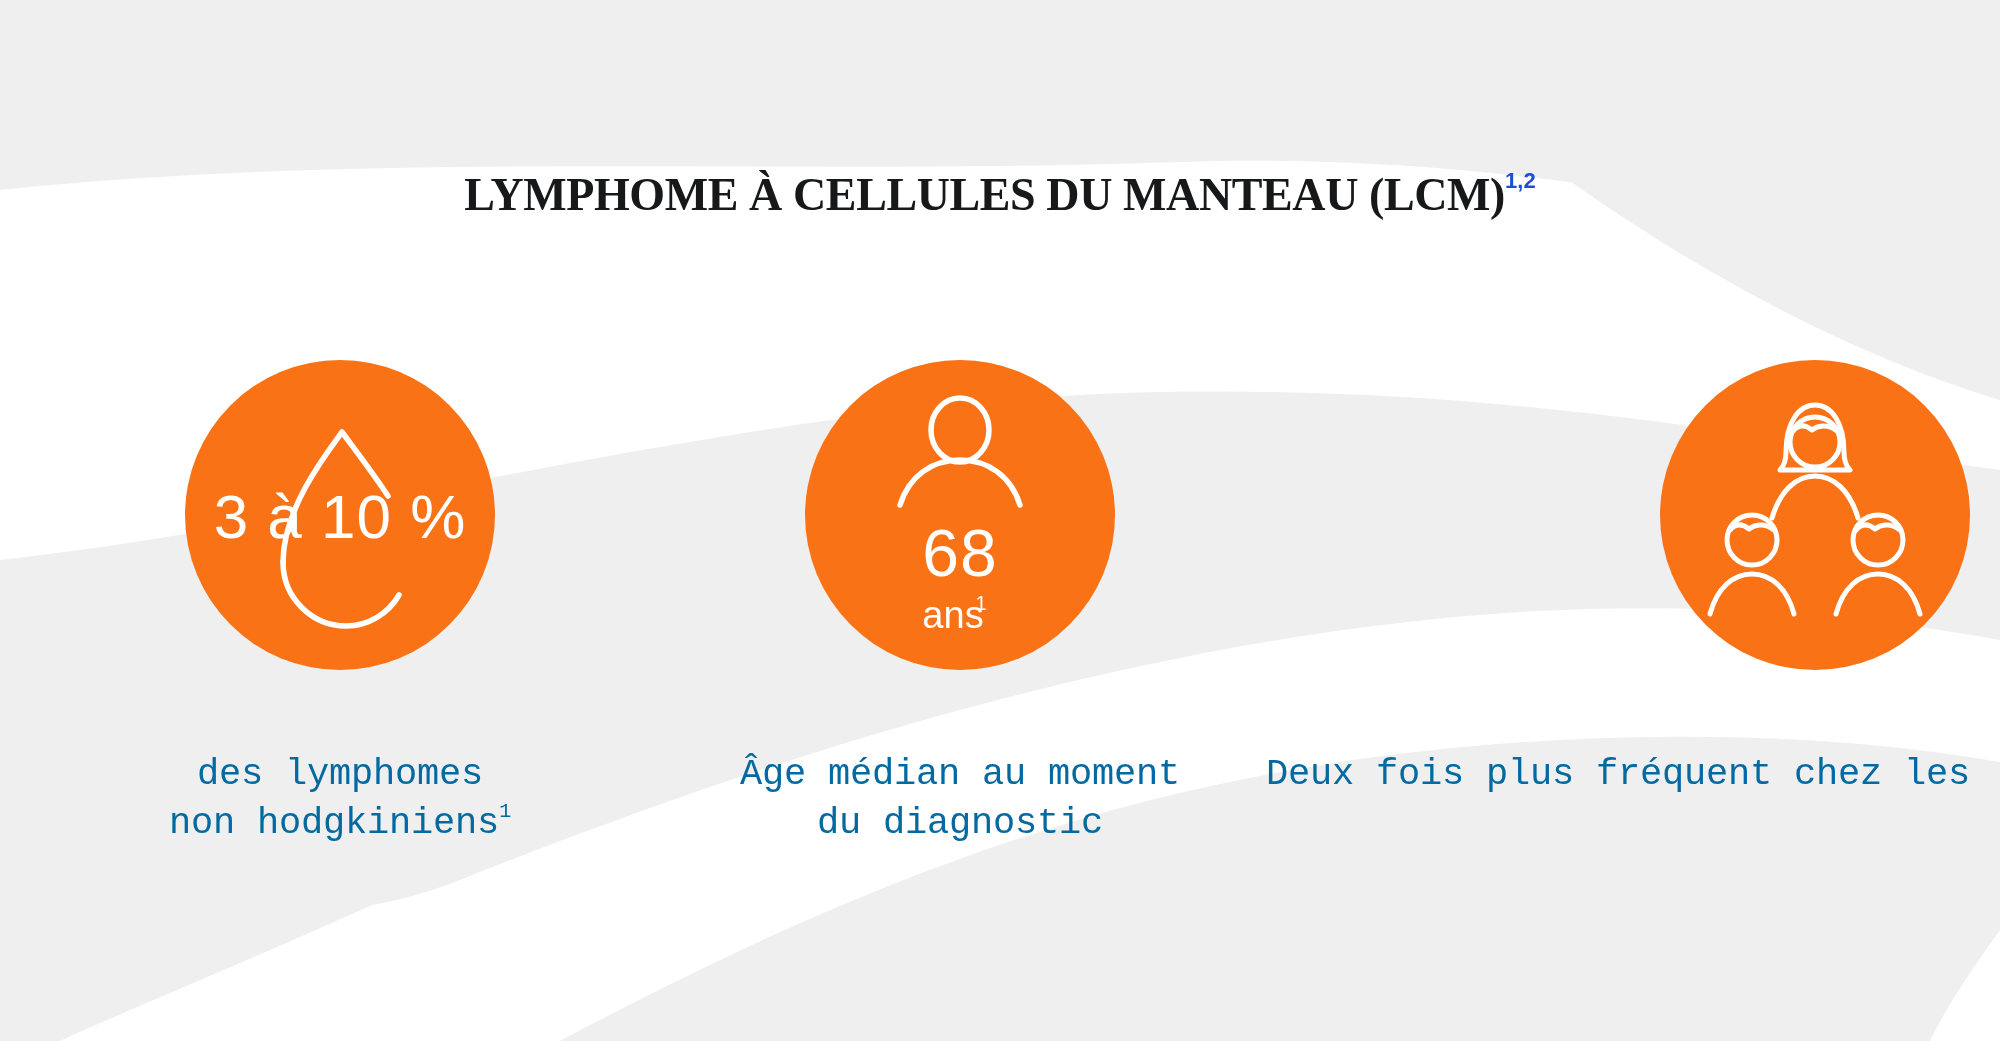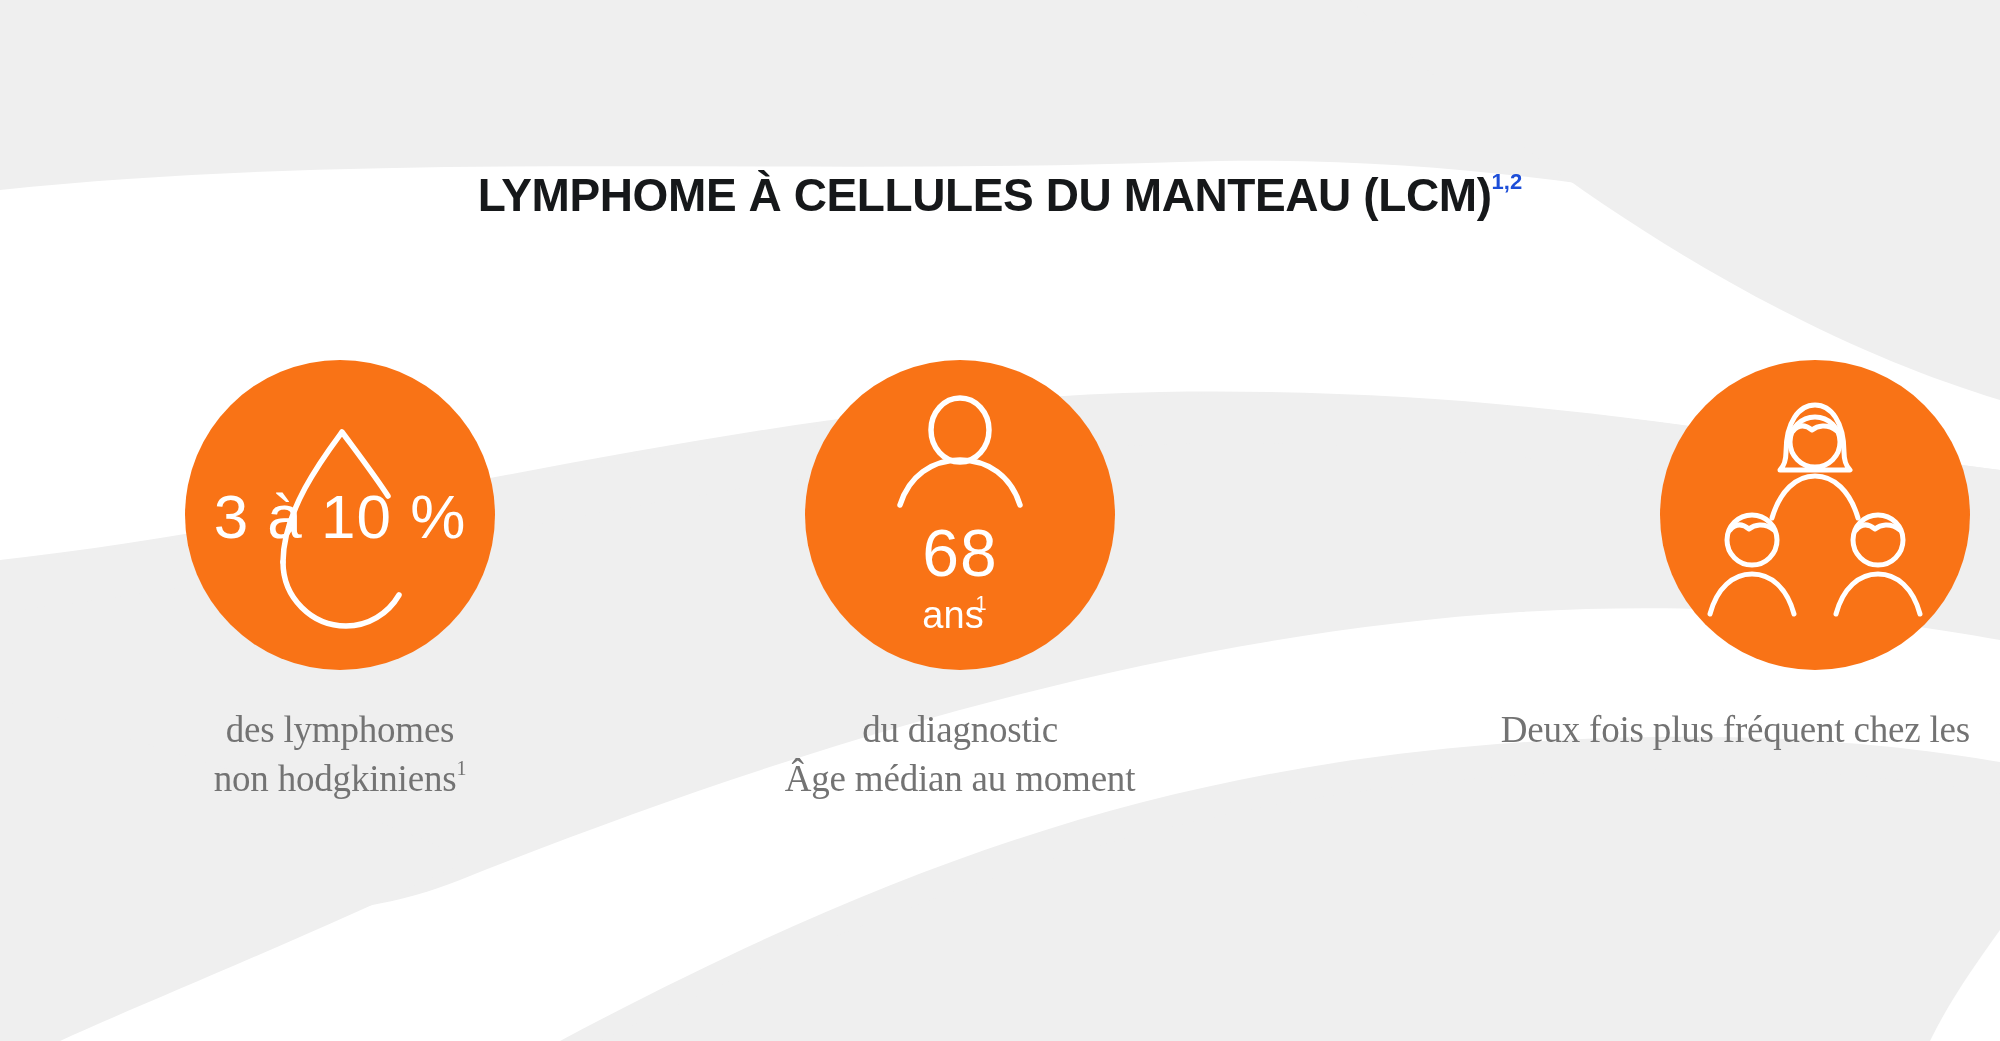--- a/index.html
+++ b/index.html
@@ -26,21 +26,21 @@
 
   
   #title {
     position:absolute;
     top:168px;
     left:0; right:0;
     text-align:center;
     z-index:5;
   }
   #title .t-main {
-    font-family:Liberation Sans, sans-serif;
+    font-family:Liberation Serif, serif;
     font-weight:bold;
     font-size:46px;
     letter-spacing:-0.4px;
     color:#16181A;
     white-space:nowrap;
   }
   #title .t-sup {
     font-size:22px;
     font-weight:bold;
     vertical-align:22px;
@@ -77,26 +77,26 @@
     flex:0 0 auto;
   }
   .disc svg {
     position:absolute;
     inset:0;
     width:310px; height:310px;
     display:block;
   }
 
   .caption {
-    margin-top:36px;
+    margin-top:80px;
     text-align:center;
-    font-family:Liberation Serif, serif;
+    font-family:Liberation Mono, monospace;
     font-size:37px;
     line-height:1.32;
-    color:#737373;
+    color:#0369a1;
     letter-spacing:-0.2px;
     white-space:nowrap;
   }
   .caption .sup {
     font-size:20px;
     vertical-align:16px;
   }
   .caption .ln { display:block; }
 </style>
 </head>
@@ -156,22 +156,22 @@
 
           <path d="M95,145 C104,116 127,100 155,100 C183,100 206,116 215,145" fill="none" stroke="#FFFFFF" stroke-width="5.5" stroke-linecap="round"></path>
 
           <text x="155" y="216" text-anchor="middle" font-family="Liberation Sans, sans-serif" font-size="66" fill="#FFFFFF" letter-spacing="1">68</text>
 
           <text x="148" y="268" text-anchor="middle" font-family="Liberation Sans, sans-serif" font-size="38" fill="#FFFFFF">ans</text>
           <text x="176" y="250" text-anchor="middle" font-family="Liberation Sans, sans-serif" font-size="20" fill="#FFFFFF">1</text>
         </svg>
       </div>
       <div class="caption">
+        <span class="ln">Âge médian au moment</span>
         <span class="ln"><span>du diagnostic</span><span class="sup"></span></span>
-        <span class="ln">Âge médian au moment</span>
       </div>
     </div>
 
     <div class="card c3">
       <div class="disc">
         <svg viewBox="0 0 310 310" aria-hidden="true">
           <g fill="none" stroke="#FFFFFF" stroke-width="5" stroke-linecap="round" stroke-linejoin="round">
 
             <g>
 

